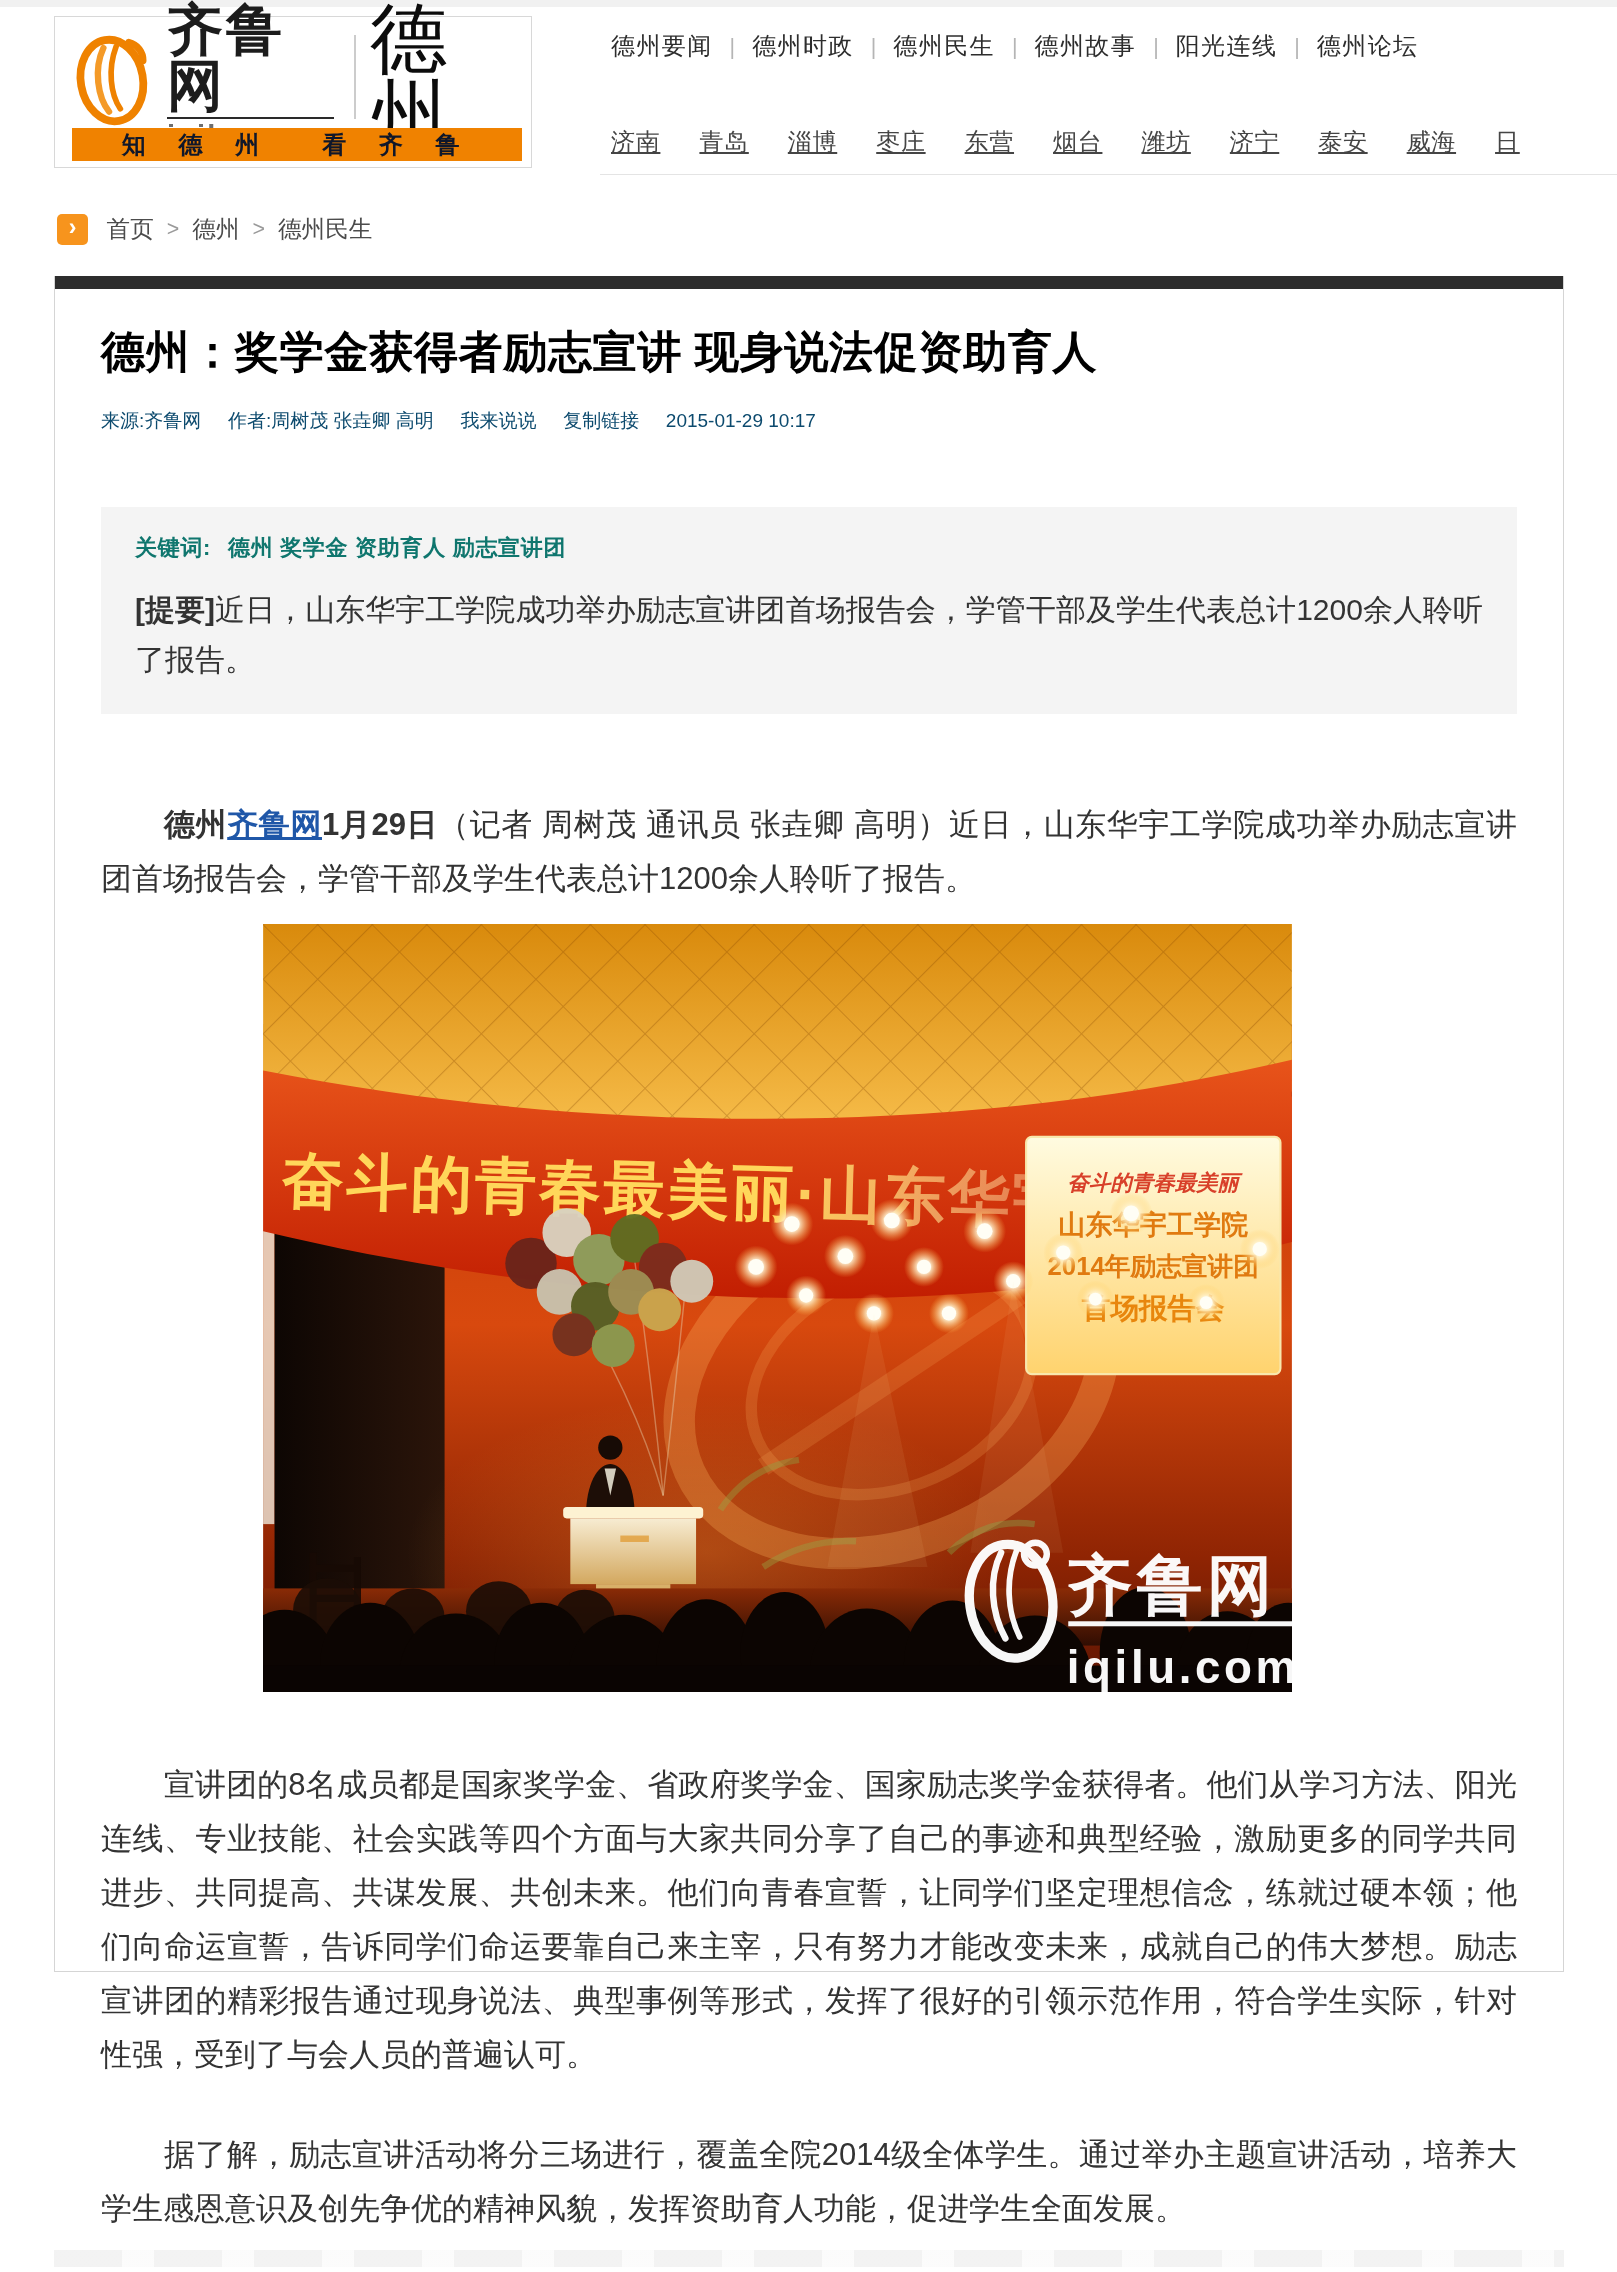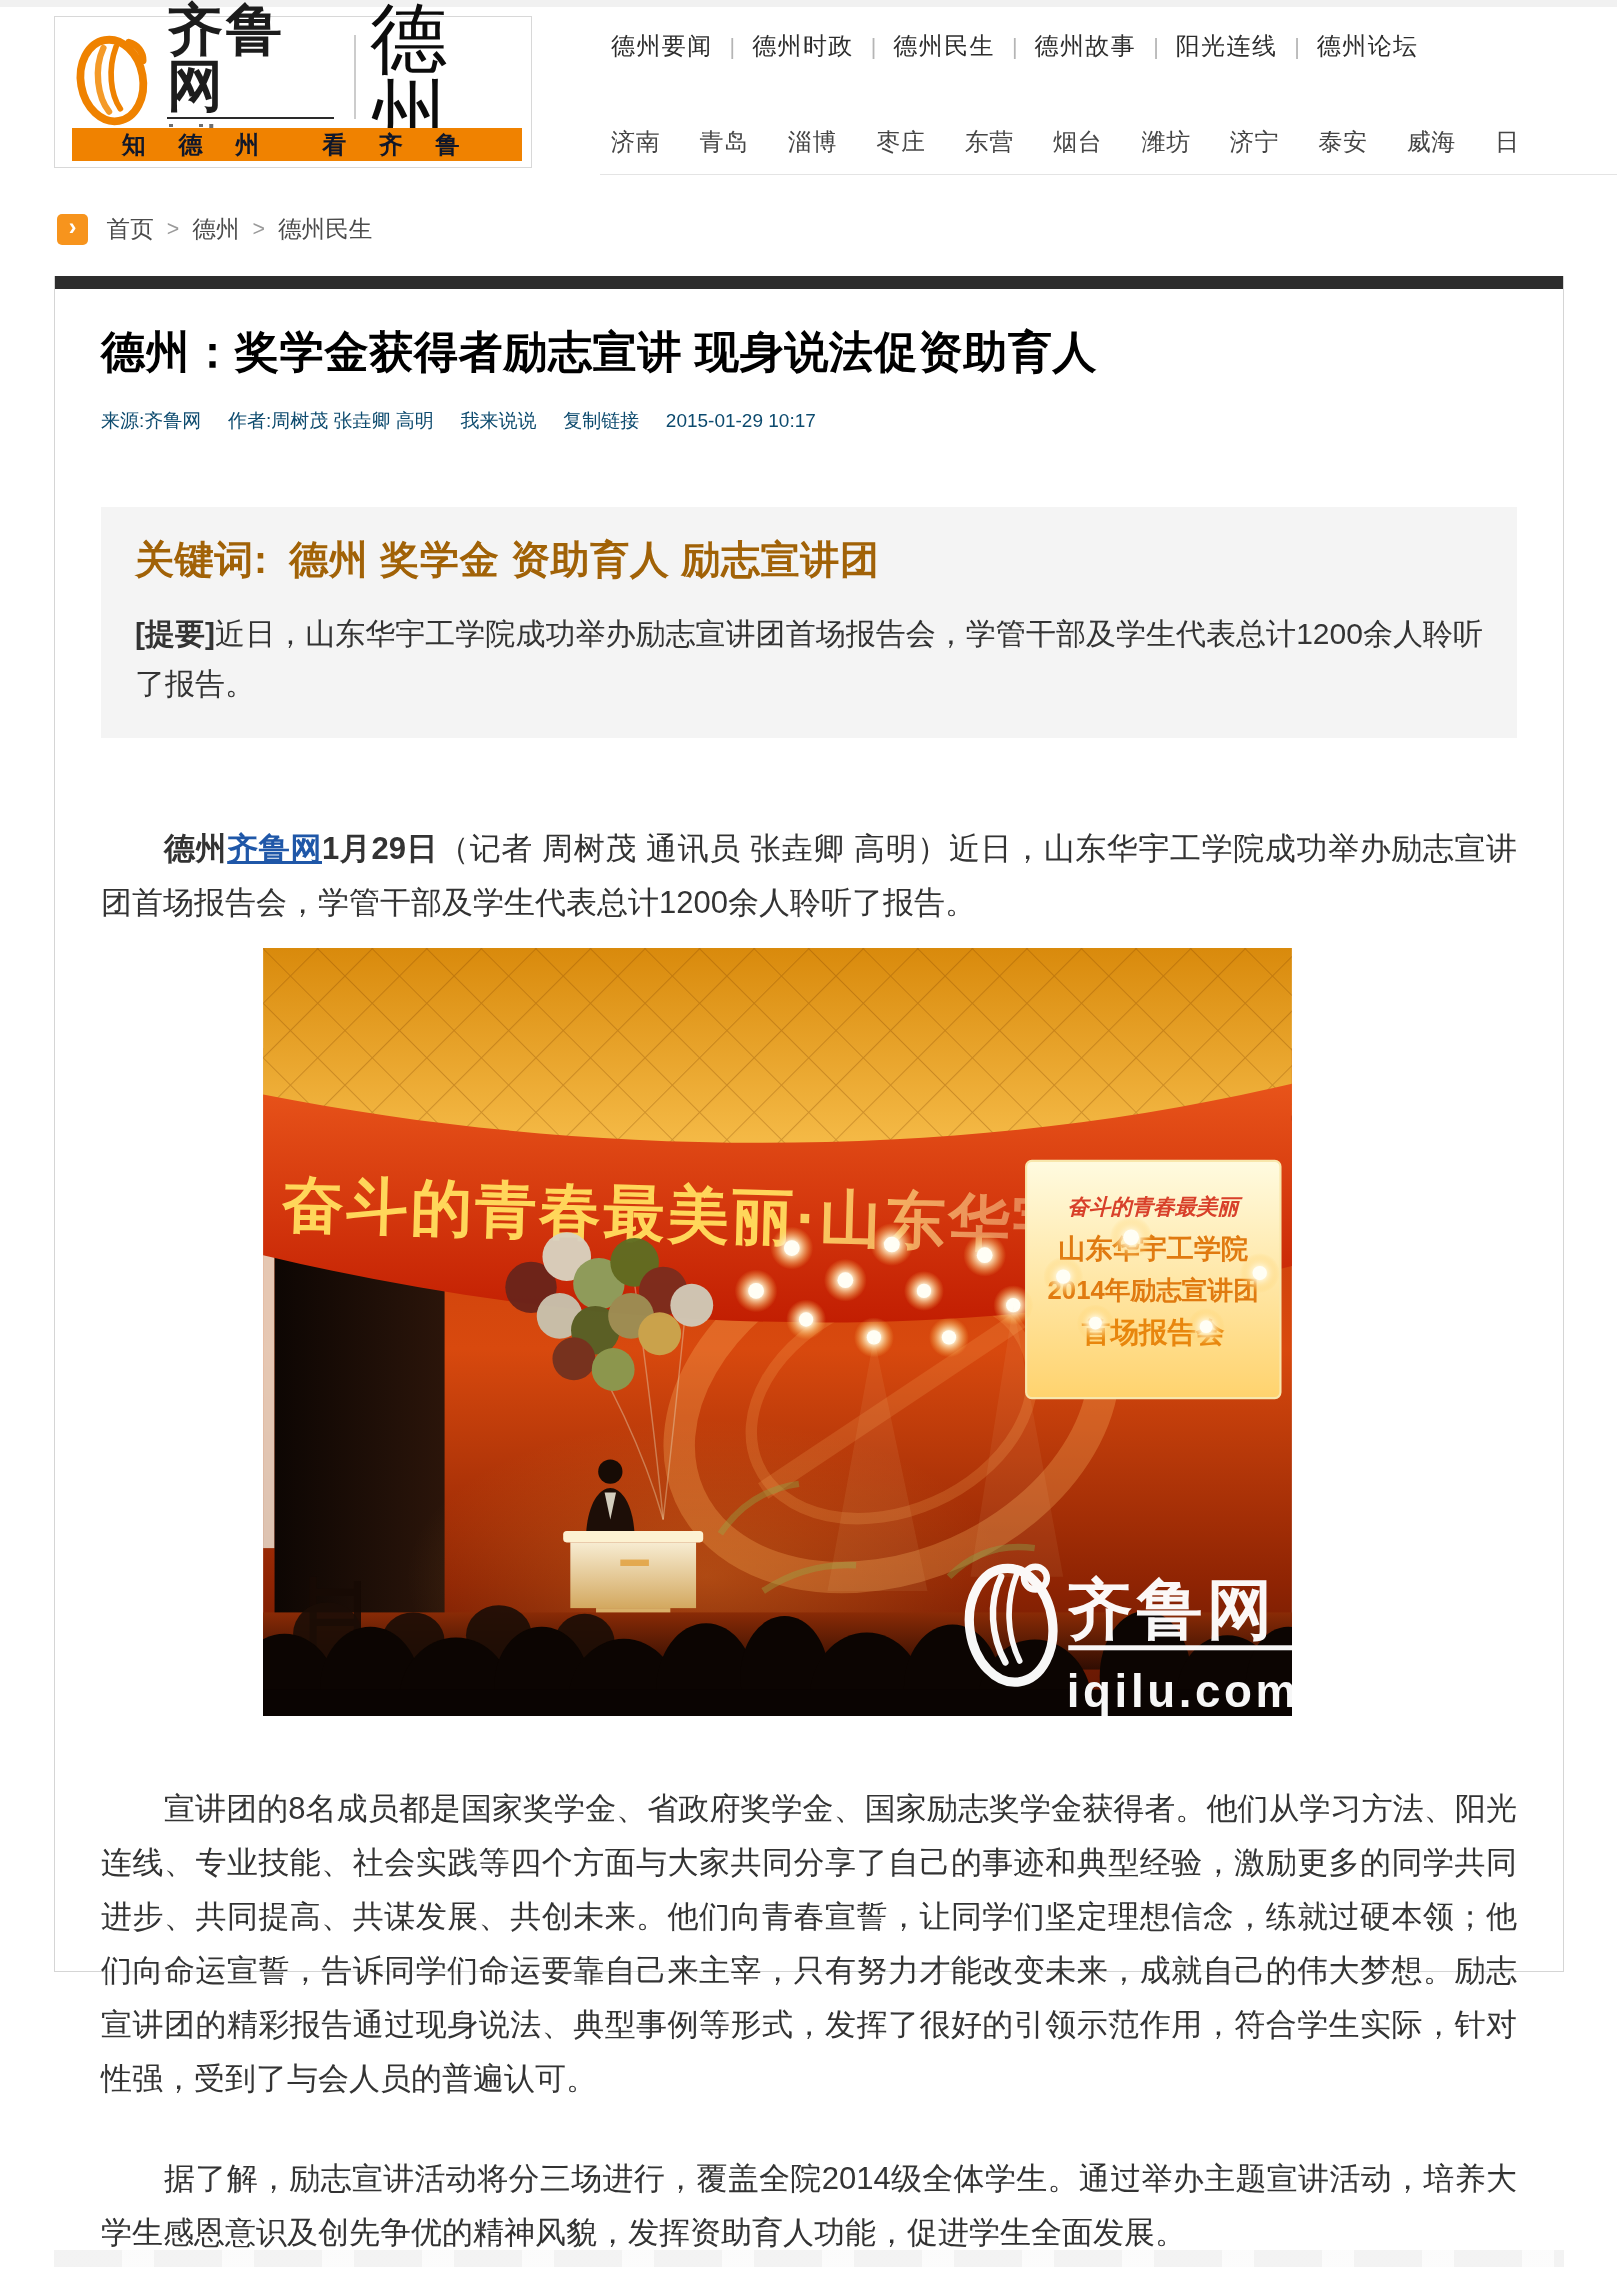--- a/index.html
+++ b/index.html
@@ -18,41 +18,41 @@
   .site-domain{font-size:29px;font-weight:bold;color:#6e6e6e;letter-spacing:2.1px;margin-top:1.4px;}
   .logo-divider{width:1.4px;height:84px;background:#ccc;margin:0 14.3px 0 20px;flex:0 0 auto;}
   .region-title{font-size:77px;font-weight:500;color:#0c0c0c;line-height:1;letter-spacing:4.3px;}
   .tagline-bar{position:absolute;left:17px;right:8.6px;bottom:5.7px;height:33px;background:#f08200;
                color:#0f172a;font-size:24px;font-weight:bold;display:flex;align-items:center;
                justify-content:center;letter-spacing:13px;}
   .tagline-gap{display:inline-block;width:50px;}
   .channel-nav{position:absolute;left:611px;top:30px;font-size:24px;color:#2d2d2d;white-space:nowrap;}
   .channel-nav .item{cursor:pointer;letter-spacing:1.4px;text-align:center;}
   .channel-nav .sep{color:#b5b5b5;margin:0 17px;font-size:21.4px;}
-  .city-nav{position:absolute;left:611px;top:126px;font-size:24px;color:#454545;white-space:nowrap;}
+  .city-nav{position:absolute;left:611px;top:126px;font-size:24px;color:#454545;white-space:nowrap;text-decoration:underline;}
   .city-nav .item{margin-right:39px;cursor:pointer;letter-spacing:0.7px;}
   .nav-rule{position:absolute;left:600px;top:174px;width:1017px;height:1.4px;background:#e4e4e4;}
   
   .breadcrumb{position:absolute;left:57px;top:213px;display:flex;align-items:center;font-size:23.6px;color:#4c4c4c;}
   .crumb-icon{width:31px;height:31px;background:#f7941d;border-radius:5px;color:#fff;font-size:23px;
               font-weight:bold;display:flex;align-items:center;justify-content:center;margin-right:18.6px;
               line-height:1;padding-bottom:2.9px;}
   .breadcrumb .sep{color:#9a9a9a;margin:0 13px;font-size:21.4px;}
   .breadcrumb .crumb{cursor:pointer;}
   
   .article-box{position:absolute;left:54px;top:276px;width:1510px;height:1696px;background:#fff;
                border:0.7px solid #d5d5d5;border-top:none;}
   .article-top-bar{width:100%;height:13px;background:#2d2d2d;}
   .article-inner{padding:0 46px;}
   .article-title{margin-top:37px;font-size:44px;font-weight:bold;color:#000;line-height:1.2;letter-spacing:0.7px;}
   .article-meta{margin-top:13px;font-size:19px;color:#0c4a6e;}
   .article-meta span{margin-right:21.4px;}
   .article-meta .m-link{cursor:pointer;}
   .kw-box{margin-top:73px;background:#f4f4f4;padding:26px 34px 29px;}
-  .kw-line{font-size:39px;font-weight:bold;color:#a16207;letter-spacing:0.7px;}
+  .kw-line{font-size:22px;font-weight:bold;color:#0f766e;letter-spacing:0.7px;}
   .kw-line .kw-items{margin-left:10px;}
   .summary{margin-top:21.4px;font-size:30px;color:#333;line-height:50px;text-align:justify;}
   .summary b{font-weight:bold;}
   .body-p{font-size:31px;color:#333;line-height:54px;text-align:justify;text-indent:63px;margin:0;}
   .p1{margin-top:84px;}
   .p2{margin-top:66px;}
   .p3{margin-top:46px;}
   .body-p b{font-weight:bold;}
   .art-link{color:#1f57a8;text-decoration:underline;font-weight:bold;cursor:pointer;}
   figure.photo{margin:18.6px 0 0 162px;padding:0;width:1029px;height:768px;}

